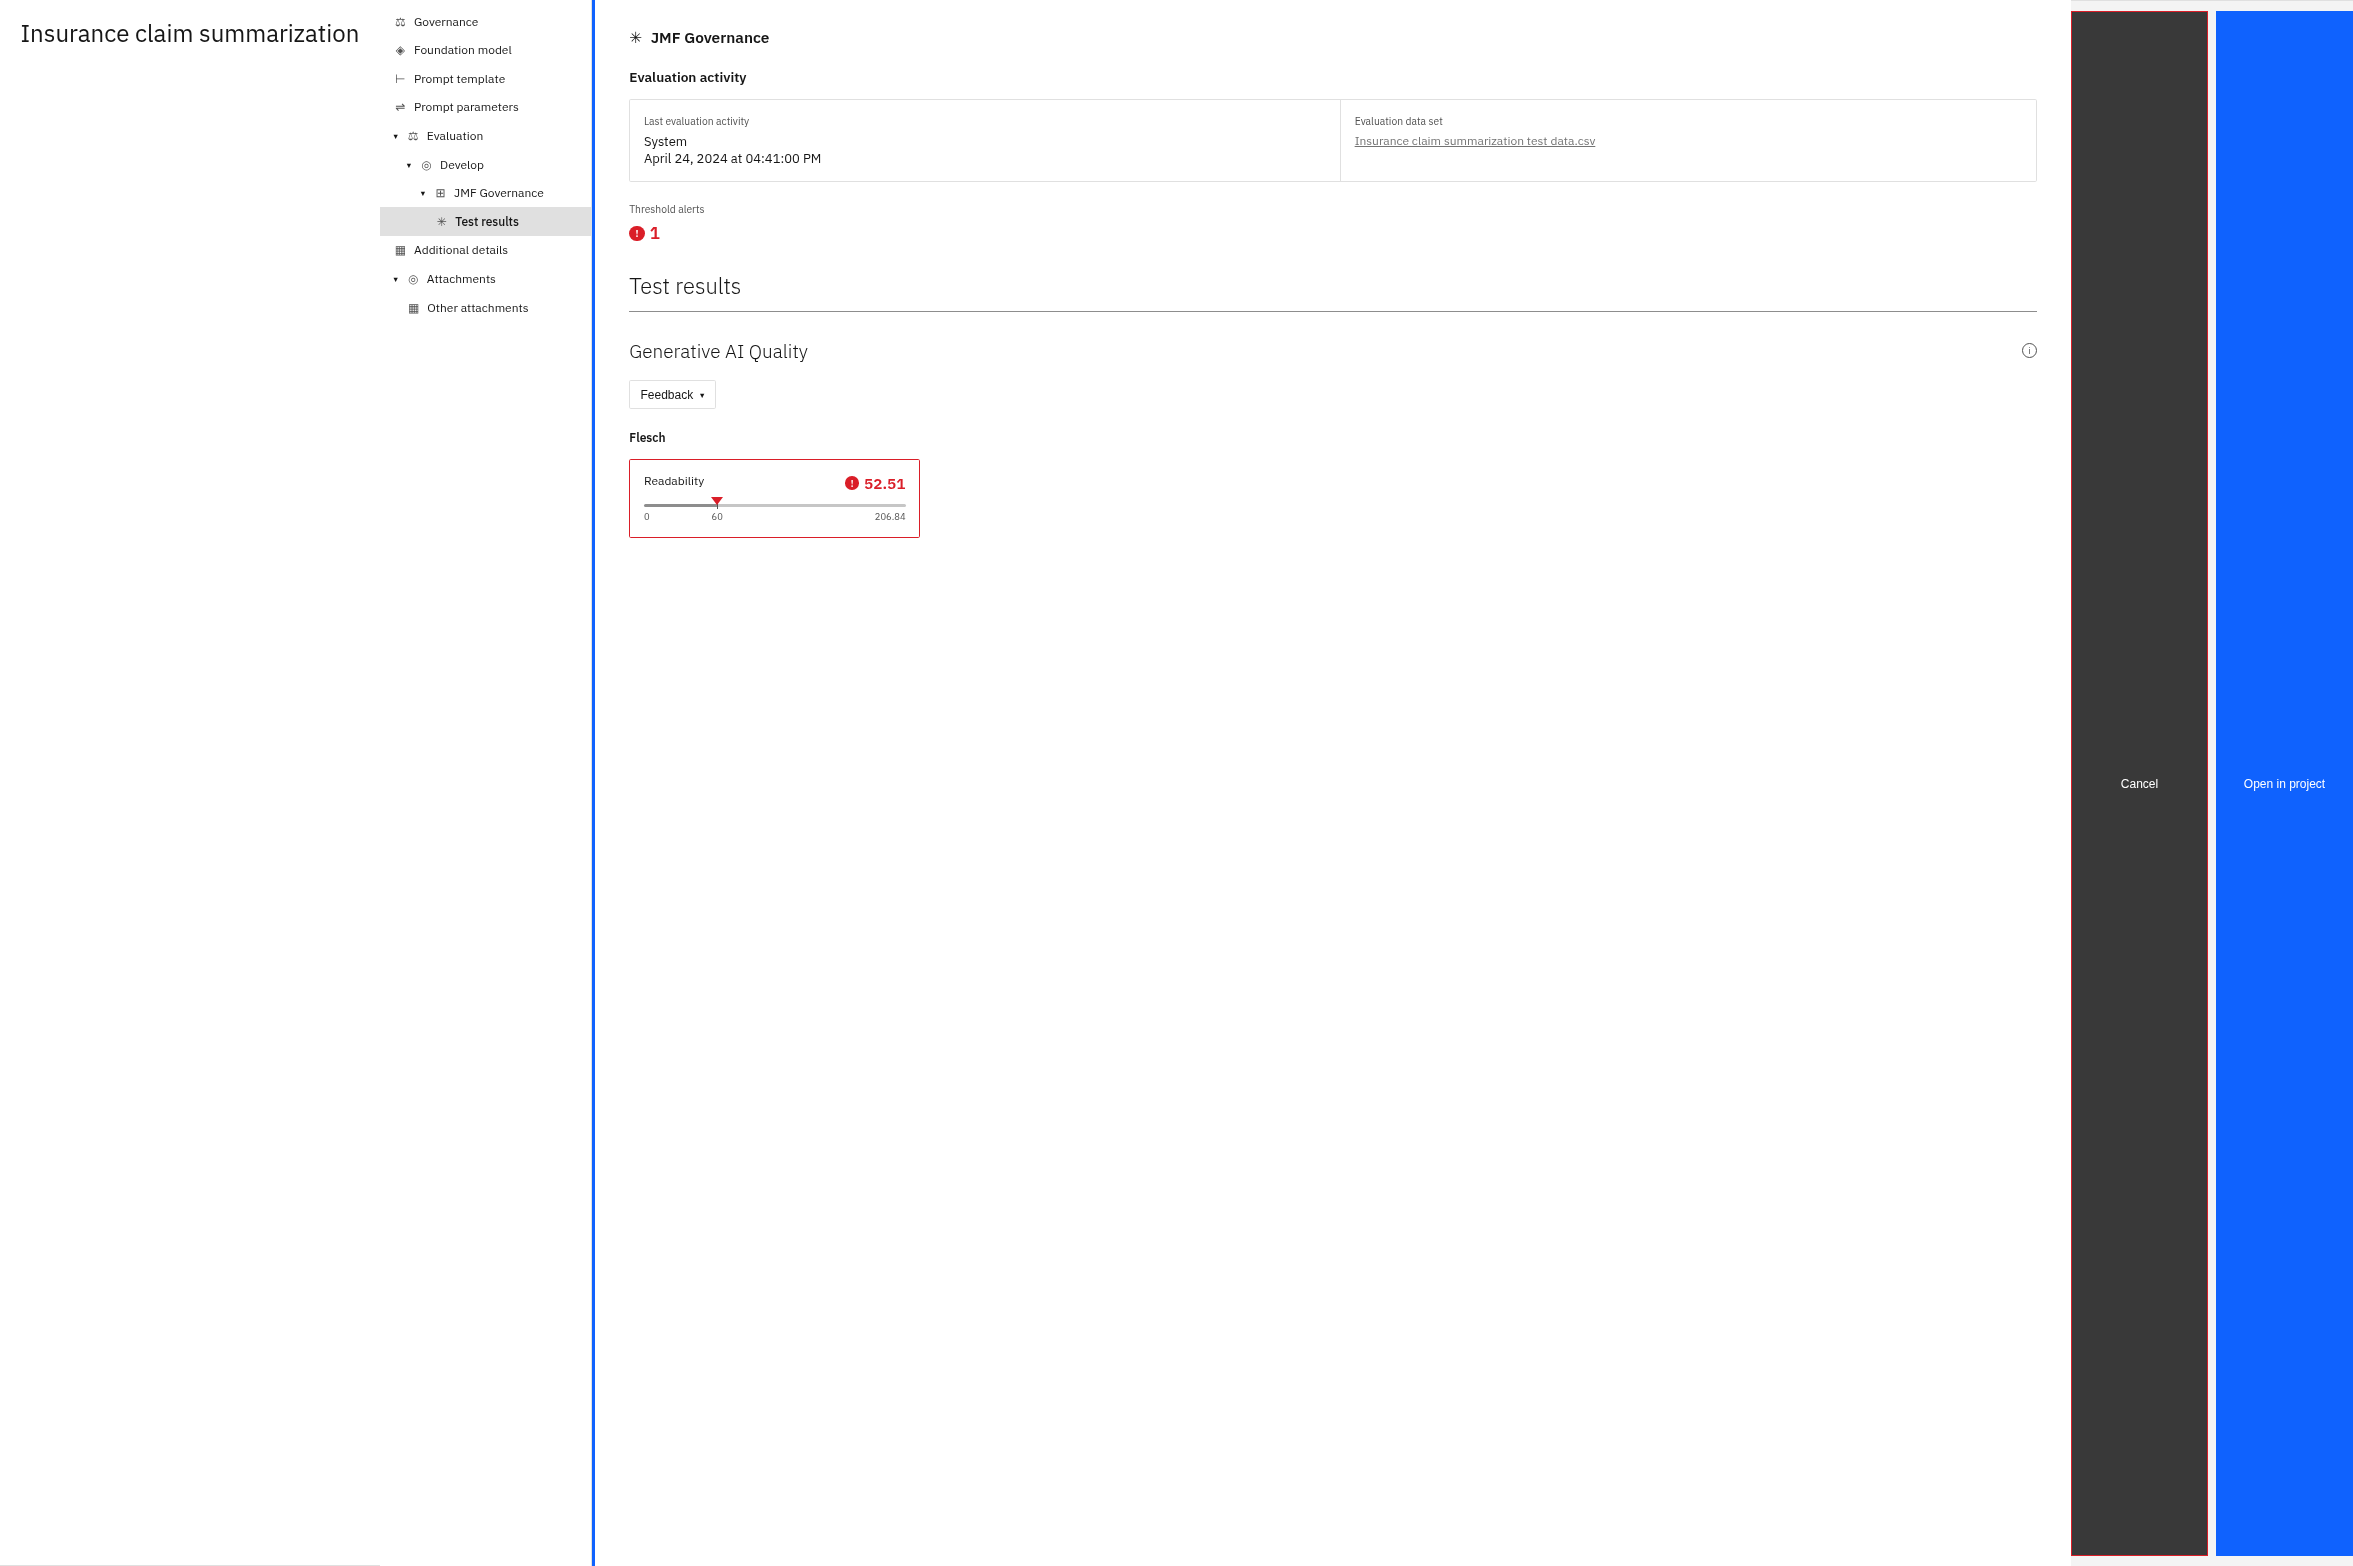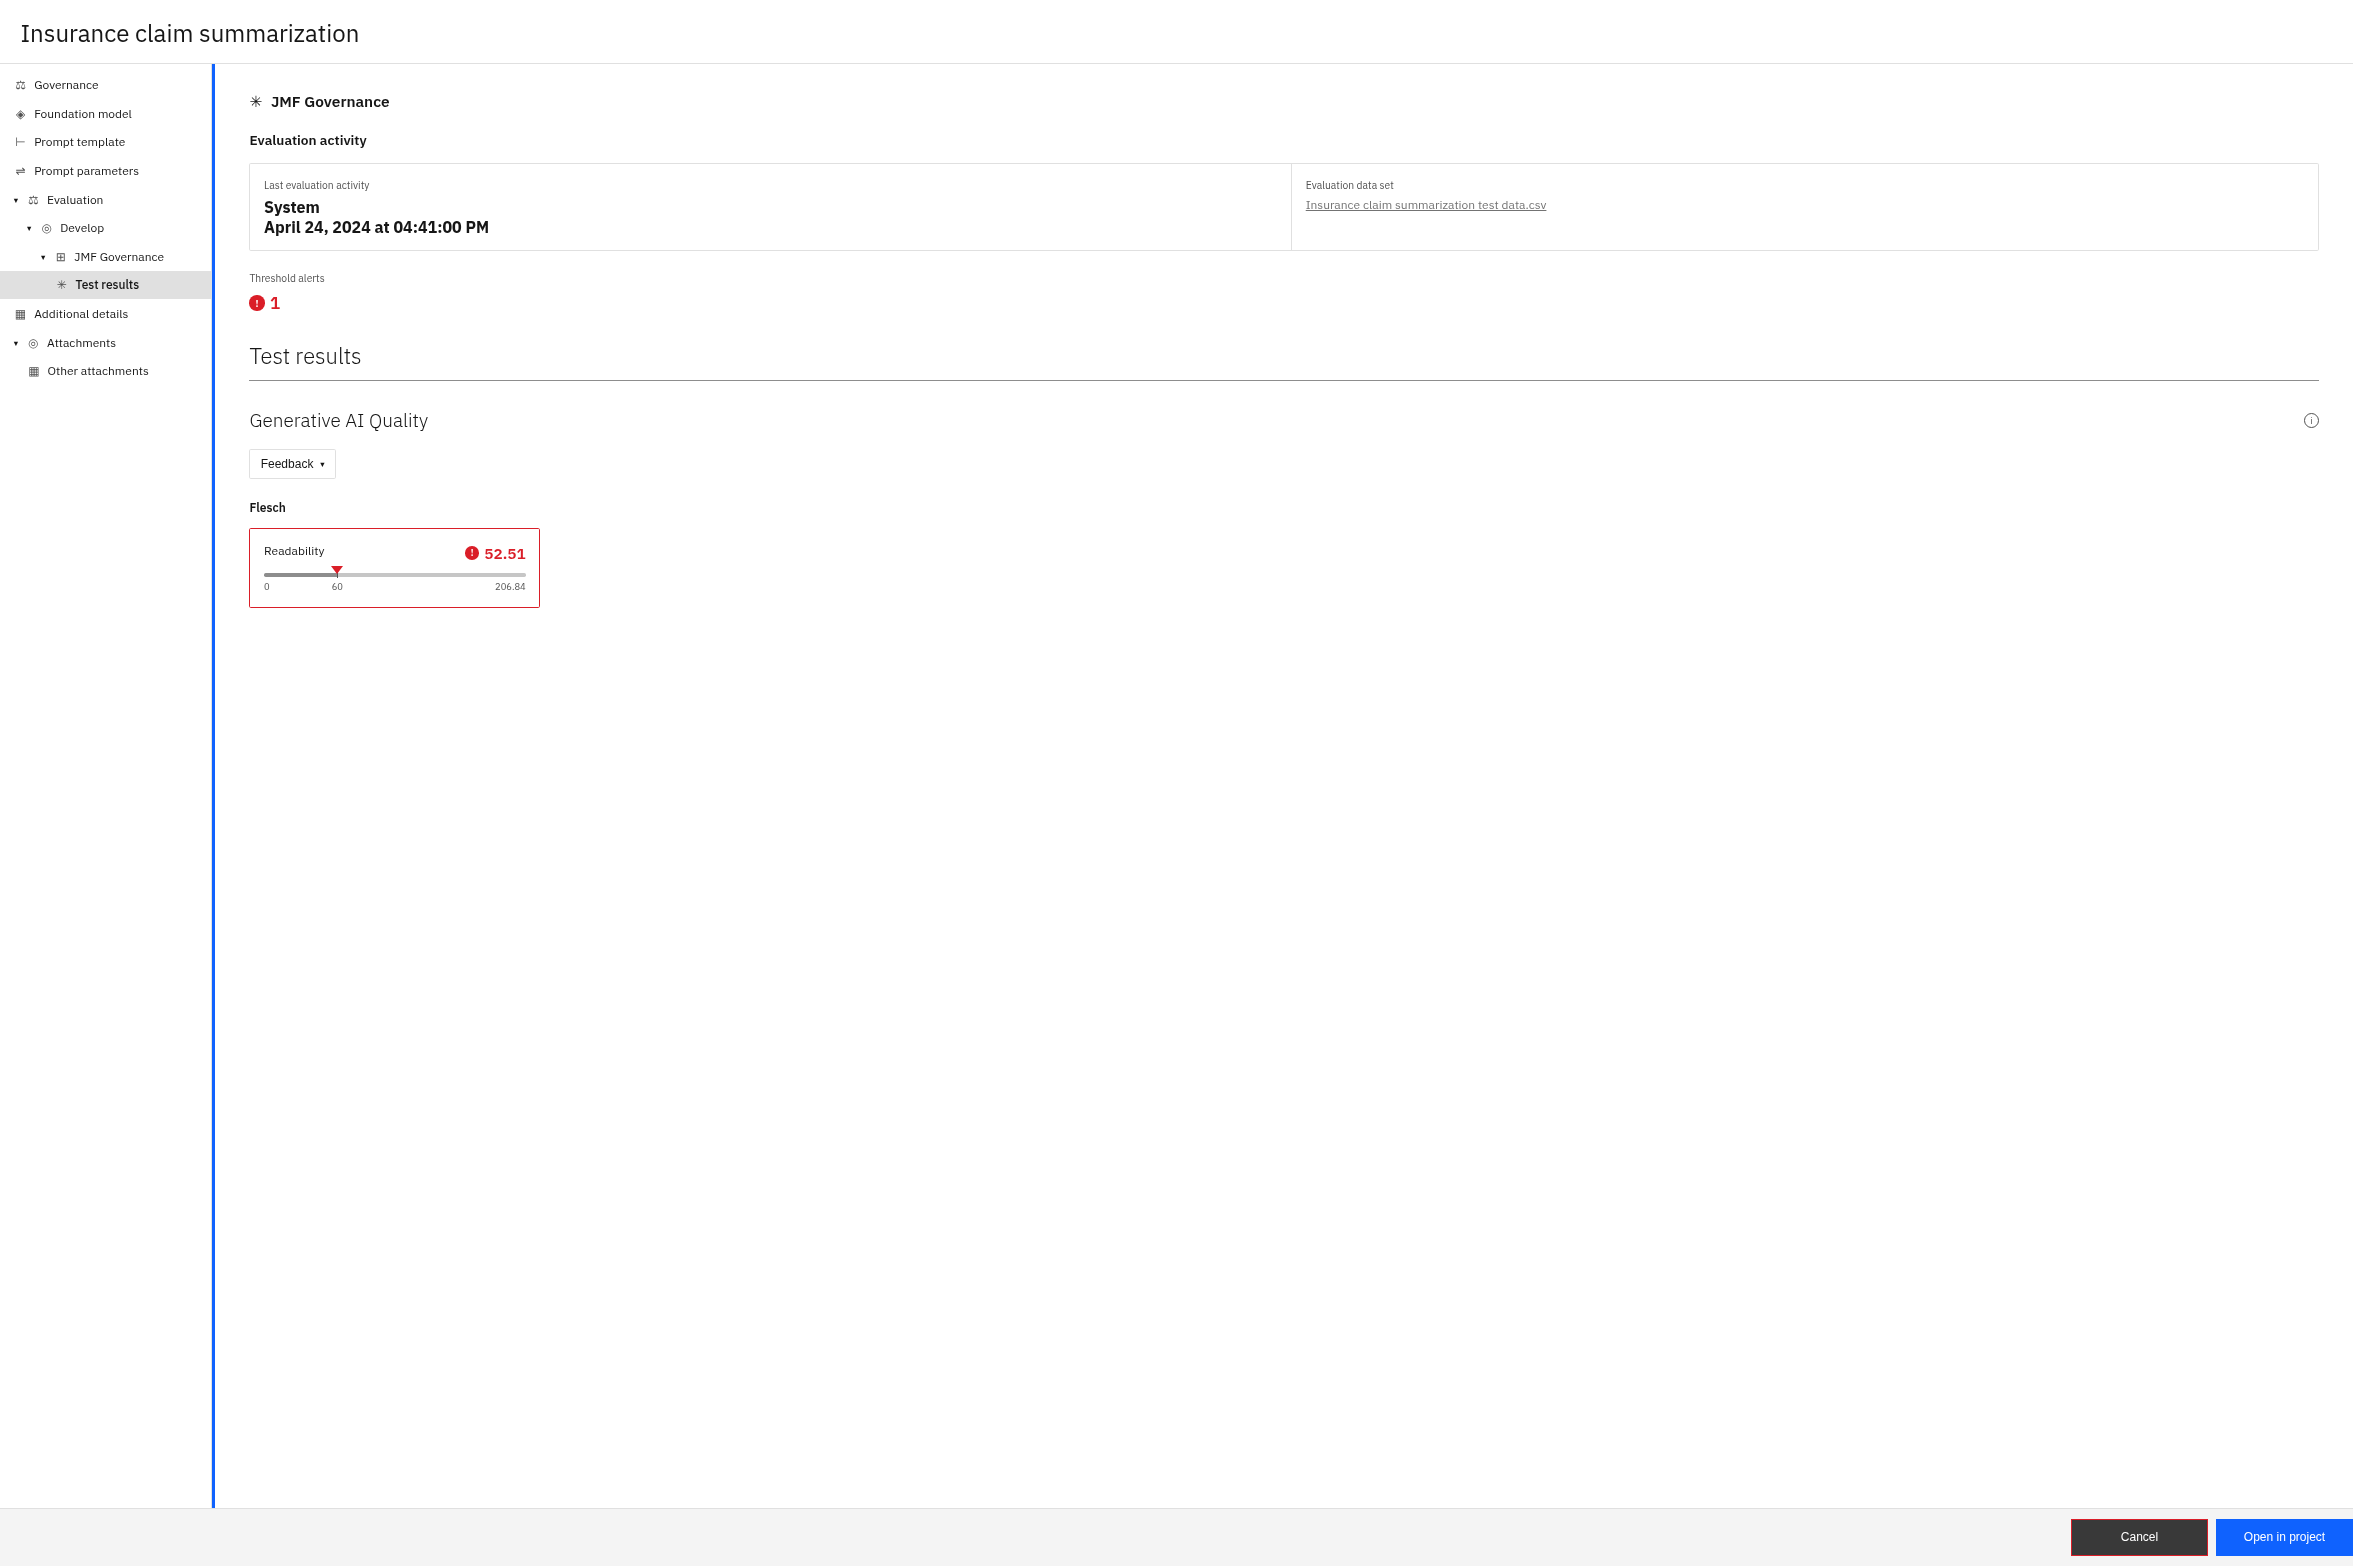--- a/index.html
+++ b/index.html
@@ -1,18 +1,18 @@
 <!DOCTYPE html>
 <html style="font-size:13.7px"><head>
   <meta charset="utf-8">
   <style>
     * { box-sizing: border-box; margin: 0; padding: 0; }
     body { font-family: 'IBM Plex Sans', Arial, sans-serif; font-size: 12px; background: #f4f4f4; color: #161616; }
 
-    .app-container { display: flex; flex-direction: column; height: 100vh; }
+    .app-container { display: flex; flex-direction: row; height: 100vh; }
 
     .page-title {
       font-size: 24px;
       font-weight: 400;
       padding: 17px 20.5px 13.7px;
       background: #fff;
       border-bottom: 0.9px solid #e0e0e0;
     }
 
     .main-layout {
@@ -127,23 +127,23 @@
       border-left: 0.9px solid #e0e0e0;
     }
 
     .eval-cell-label {
       font-size: 10.3px;
       color: #525252;
       margin-bottom: 5.1px;
     }
 
     .eval-cell-value {
-      font-size: 16px;
+      font-size: 13px;
       color: #161616;
-      font-weight: 700;
+      font-weight: 400;
     }
 
     .eval-cell-link {
       color: #737373;
       text-decoration: underline;
       cursor: pointer;
       font-size: 12px;
     }
 
     

